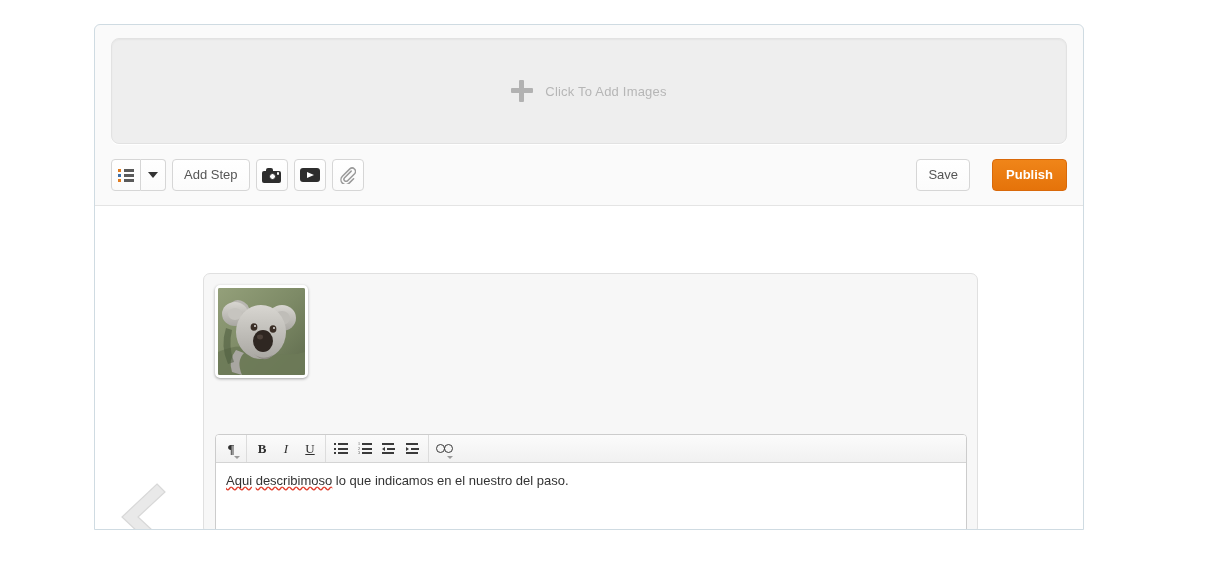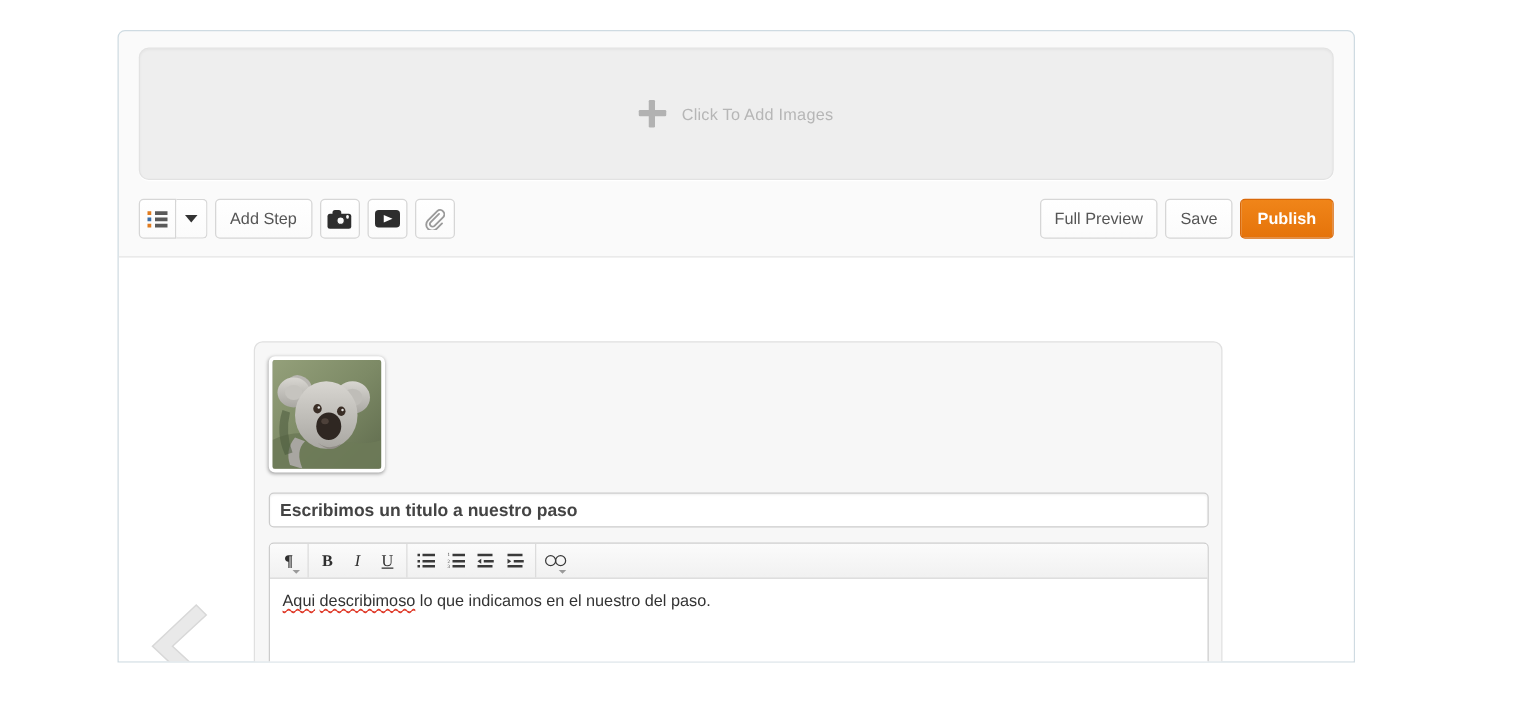--- a/index.html
+++ b/index.html
@@ -139,20 +139,21 @@
     border-left: none;
     width: 25px;
     padding: 0;
   }
   .btn.primary {
     background: linear-gradient(#f08519, #e5730a);
     border: 1px solid #d9690a;
     color: #ffffff;
     font-weight: bold;
     padding: 0 13px;
+    margin-left: 16px;
   }
 
   .caret-down {
     width: 0; height: 0;
     border-left: 5px solid transparent;
     border-right: 5px solid transparent;
     border-top: 6px solid #333333;
   }
 
   
@@ -416,21 +417,20 @@
       <div class="btn icon-btn">
         <span class="clip-icon">
           <svg width="17" height="17" viewBox="0 0 17 17">
             <path d="M12.2 4.1 L5.6 10.7 a2.1 2.1 0 0 0 3 3 l7.0-7.0 a3.4 3.4 0 0 0-4.8-4.8 L3.4 9.3 a4.8 4.8 0 0 0 6.8 6.8 L14.6 11.7" fill="none" stroke="#9a9a9a" stroke-width="1.5" stroke-linecap="round"></path>
           </svg>
         </span>
       </div>
     </div>
 
     <div id="toolbar-right">
-      <div class="btn">Full Preview</div>
       <div class="btn">Save</div>
       <div class="btn primary">Publish</div>
     </div>
   </div>
 
   <div id="content-area">
 
     <div id="prev-step-arrow">
       <svg width="58" height="78" viewBox="0 0 58 78">
         <polygon points="44,6 52,14 25,39 52,64 44,72 9,39" fill="#e9e9e9" stroke="#d8d8d8" stroke-width="1.2"></polygon>
@@ -465,21 +465,20 @@
           <circle cx="37" cy="38" r="1" fill="#ffffff" opacity="0.85"></circle>
           <circle cx="56" cy="40" r="1" fill="#ffffff" opacity="0.85"></circle>
           <ellipse cx="45" cy="53" rx="10" ry="11" fill="#2f2722"></ellipse>
           <ellipse cx="42" cy="49" rx="3" ry="2.4" fill="#5a4d44" opacity="0.7"></ellipse>
           <path d="M36 66 q9 7 19 1 q-8 9 -19 -1 z" fill="#8f8b85"></path>
           <path d="M18 62 q-8 10 -4 22 l10 3 q-6 -14 2 -22 z" fill="#a8a6a1"></path>
           <path d="M8 40 q-6 18 2 36 l6 -2 q-6 -16 -2 -32 z" fill="#4a5a3c" opacity="0.55"></path>
         </svg>
       </div>
 
-      <input id="step-title-input" type="text" value="Escribimos un titulo a nuestro paso" style="">
 
       <div id="rte">
         <div id="rte-toolbar">
 
           <div class="rte-group">
             <div class="rte-btn">
               <span style="font-weight:bold;">¶</span>
               <span class="mini-caret"></span>
             </div>
           </div>

